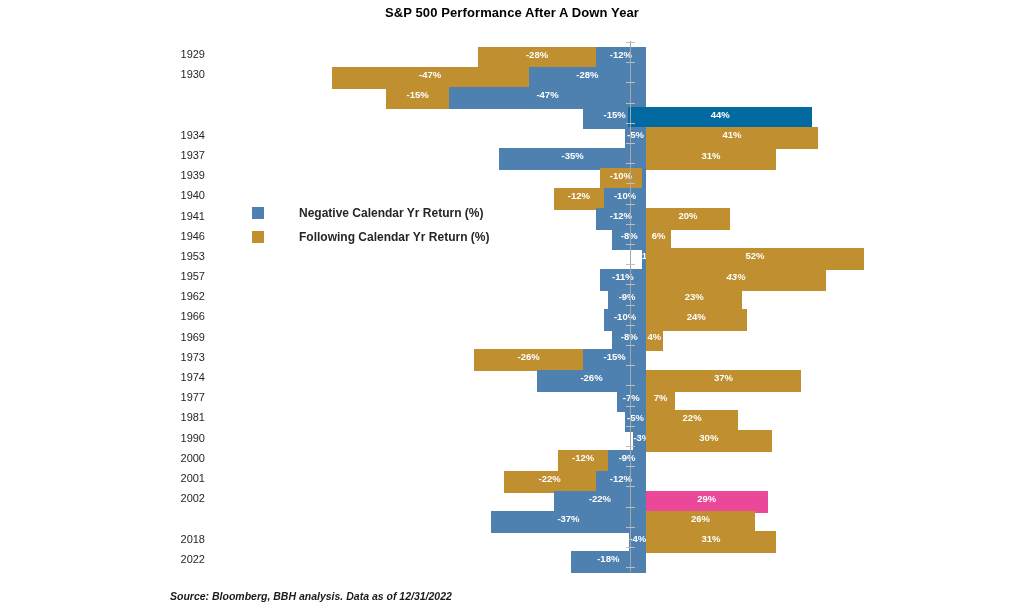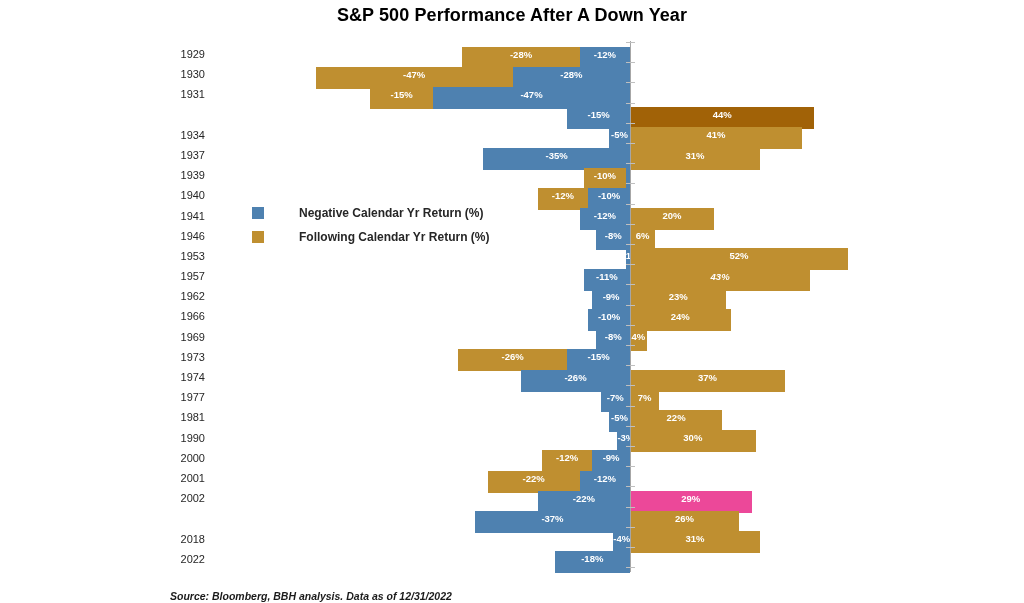--- a/index.html
+++ b/index.html
@@ -22,21 +22,21 @@
     height: 603px;
   }
 
   
   .chart-title {
     position: absolute;
     top: 5px;
     left: 0;
     width: 1024px;
     text-align: center;
-    font-size: 18px;
+    font-size: 13px;
     font-weight: bold;
     letter-spacing: 0.1px;
     color: #000000;
   }
 
   
   .plot-area {
     position: absolute;
     left: 0;
     top: 44px;
@@ -73,20 +73,21 @@
     height: 20.2px;
   }
 
   .bar {
     position: absolute;
     top: 2.6px;
     height: 22px;
     box-sizing: border-box;
     overflow: visible;
     white-space: nowrap;
+    margin-left: 16px;
   }
   .bar-neg { background: #4E81B0; }
   .bar-fol { background: #BF8F30; }
 
   .bar-label {
     position: absolute;
     top: 0;
     left: 0;
     width: 100%;
     height: 15px;
@@ -170,36 +171,35 @@
         <div class="row-track">
           <div class="bar bar-neg" style="background: rgb(78, 129, 176); left: 512.68px; width: 117.32px;">
             <span class="bar-label">-28%</span>
           </div>
           <div class="bar bar-fol" style="background: rgb(191, 143, 48); left: 315.75px; width: 196.93px;">
             <span class="bar-label">-47%</span>
           </div>
         </div>
       </div>
       <div class="row">
-        <div class="row-year">1931</div>
         <div class="row-track">
           <div class="bar bar-neg" style="background: rgb(78, 129, 176); left: 433.07px; width: 196.93px;">
             <span class="bar-label">-47%</span>
           </div>
           <div class="bar bar-fol" style="background: rgb(191, 143, 48); left: 370.22px; width: 62.85px;">
             <span class="bar-label">-15%</span>
           </div>
         </div>
       </div>
       <div class="row">
         <div class="row-track">
           <div class="bar bar-neg" style="background: rgb(78, 129, 176); left: 567.15px; width: 62.85px;">
             <span class="bar-label">-15%</span>
           </div>
-          <div class="bar bar-fol" style="background: #a16207; left: 630px; width: 184.36px;">
+          <div class="bar bar-fol" style="background: #0369a1; left: 612px; width: 184.36px;">
             <span class="bar-label">44%</span>
           </div>
         </div>
       </div>
       <div class="row">
         <div class="row-year">1934</div>
         <div class="row-track">
           <div class="bar bar-neg" style="background: rgb(78, 129, 176); left: 609.05px; width: 20.95px;">
             <span class="bar-label">-5%</span>
           </div>

